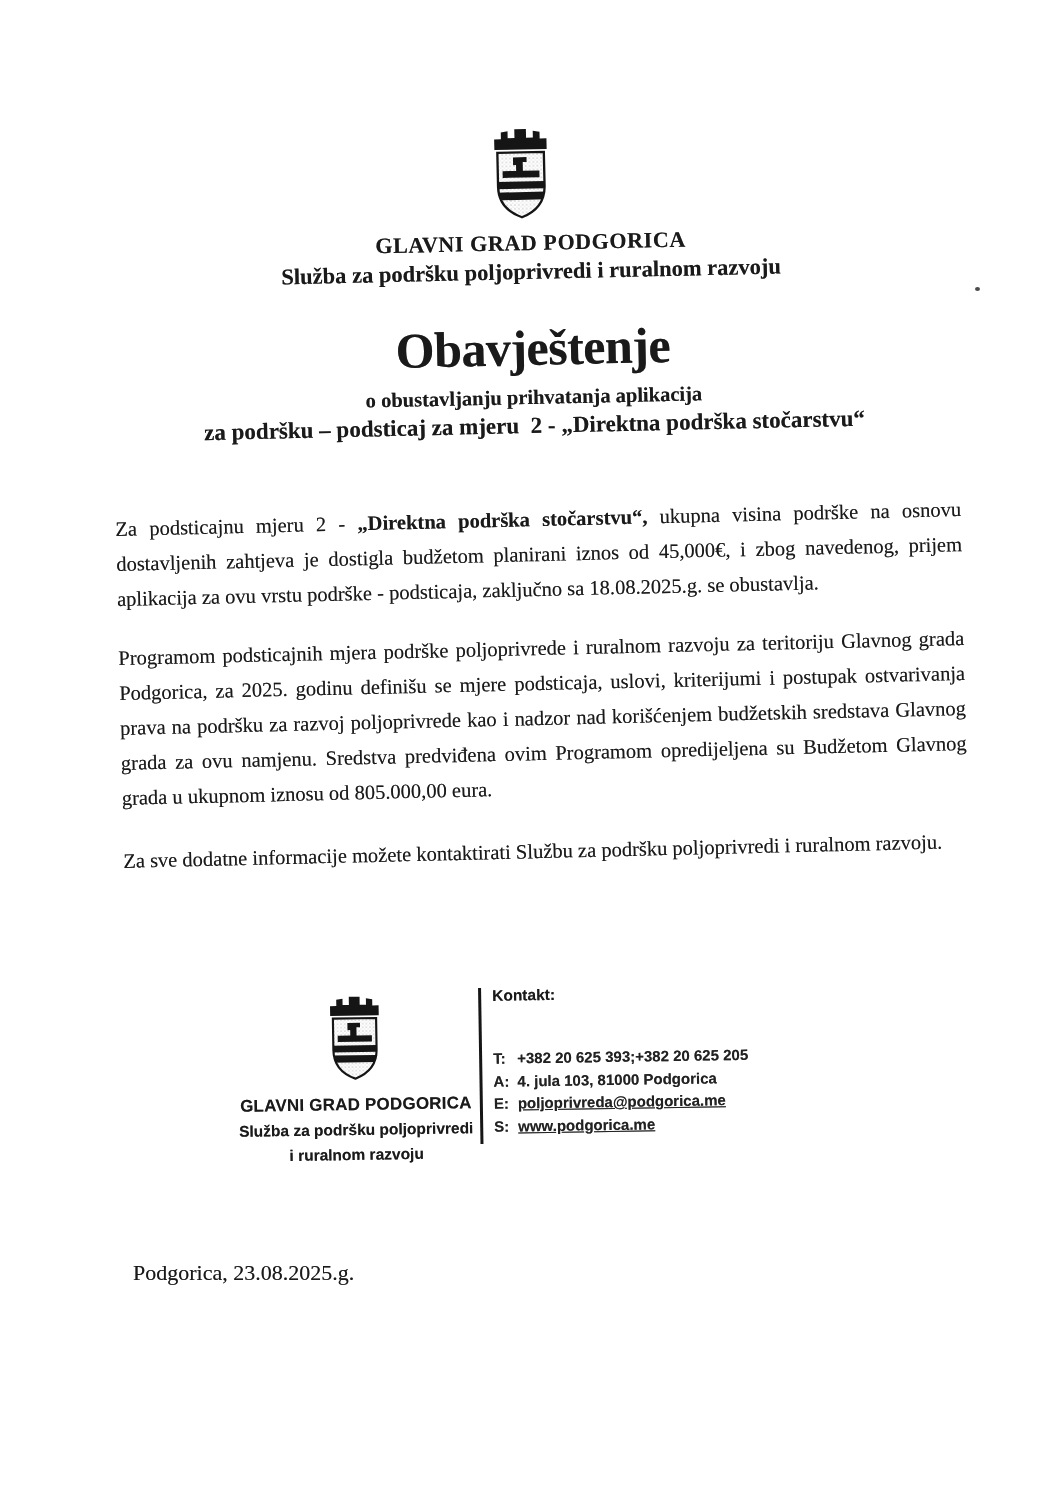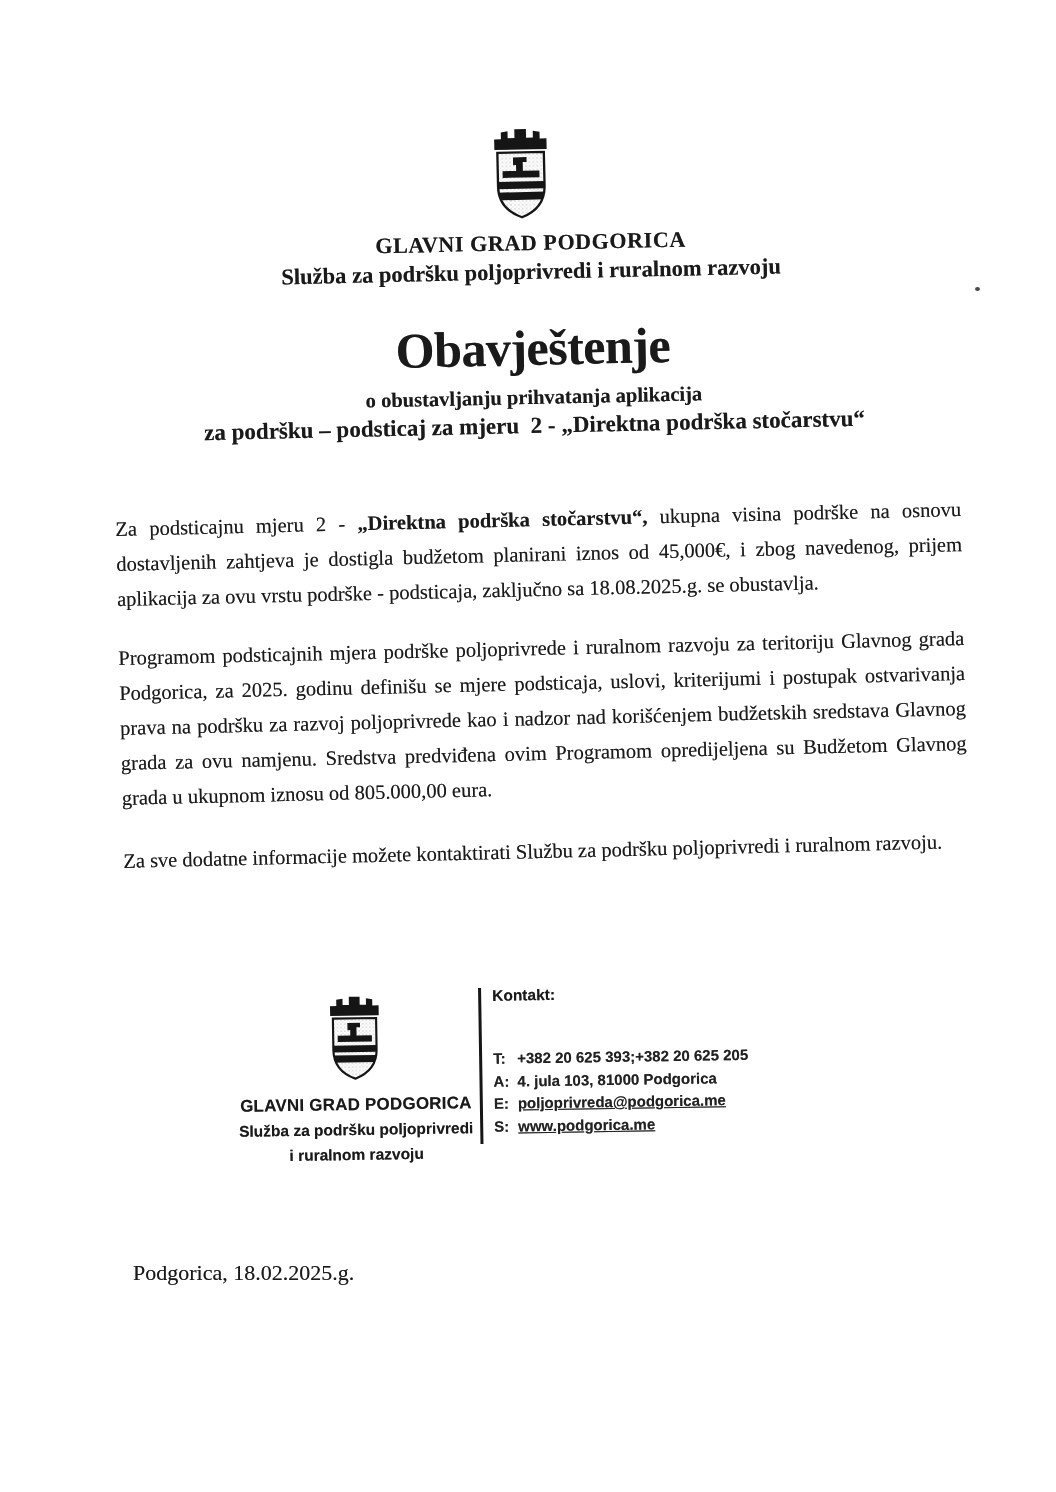--- a/index.html
+++ b/index.html
@@ -126,17 +126,17 @@
       <div class="contact-heading">Kontakt:</div>
       <div class="contact-rows">
         <div class="contact-row"><span class="contact-label">T:</span><span>+382 20 625 393;+382 20 625 205</span></div>
         <div class="contact-row"><span class="contact-label">A:</span><span>4. jula 103, 81000 Podgorica</span></div>
         <div class="contact-row"><span class="contact-label">E:</span><span class="contact-link">poljoprivreda@podgorica.me</span></div>
         <div class="contact-row"><span class="contact-label">S:</span><span class="contact-link">www.podgorica.me</span></div>
       </div>
     </div>
   </div>
 
-  <div class="footer-date">Podgorica, 18.02.2025.g.</div>
+  <div class="footer-date">Podgorica, 23.08.2025.g.</div>
 
   <div class="speck"></div>
 
 </div>
 
 </body></html>

